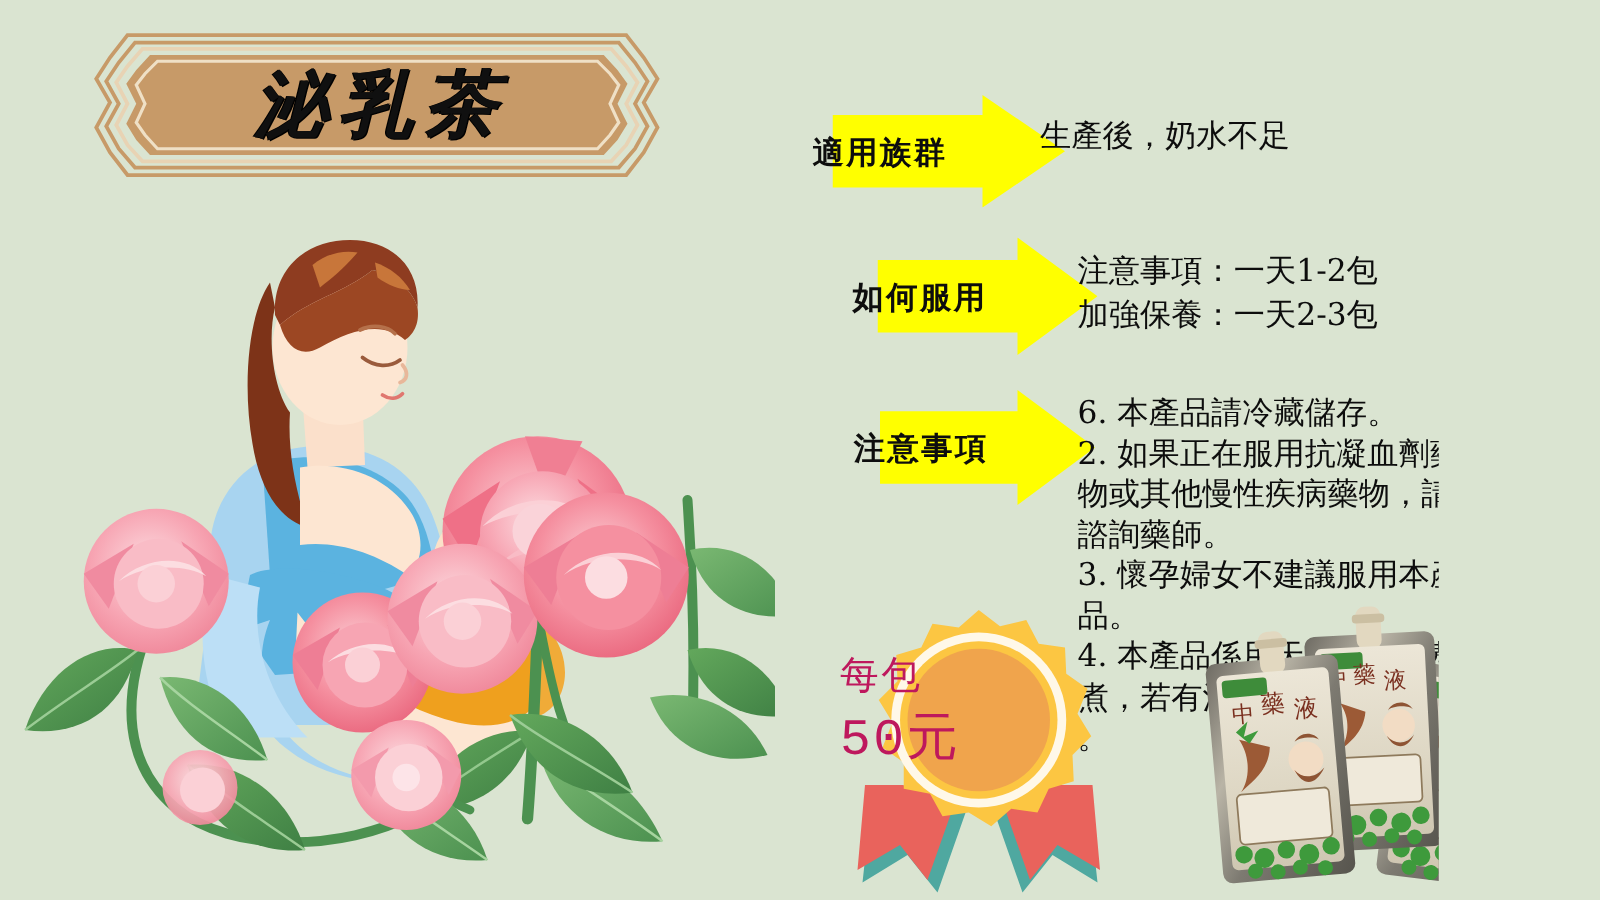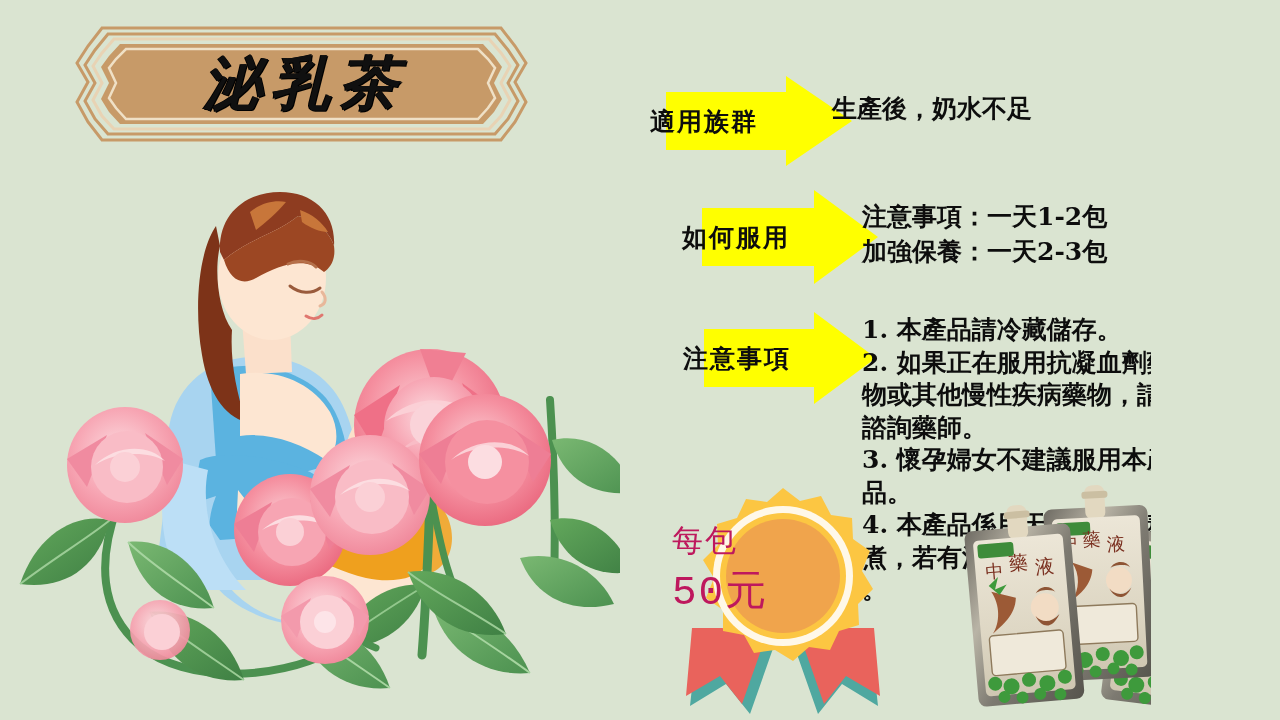--- a/index.html
+++ b/index.html
@@ -39,21 +39,21 @@
     font-size:25px;font-weight:bold;color:#0d0d0d;
     letter-spacing:2px;
     font-family:"DejaVu Serif","Liberation Serif",serif;
     white-space:nowrap;
   }
   .row-text{
     position:absolute;
     font-size:25px;color:#0d0d0d;line-height:1.38;
     font-family:"DejaVu Serif","Liberation Serif",serif;
     white-space:nowrap;
-    font-weight:700;
+    font-weight:400;
   }
   .row-text div{white-space:nowrap;}
   .notes{white-space:normal;width:330px;line-height:1.30;}
   .notes div{white-space:normal;text-indent:0;}
 
   
   .badge{position:absolute;left:672px;top:482px;width:222px;height:238px;}
   .badge svg{width:100%;height:100%;display:block;}
   .badge-text{
     position:absolute;left:0;top:42px;width:222px;
@@ -267,21 +267,21 @@
 
   <div class="row" style="left:682px;top:312px;">
     <div class="arrow">
       <svg width="172" height="92" viewBox="0 0 172 92" xmlns="http://www.w3.org/2000/svg">
         <path d="M0 17 L110 17 L110 0 L172 46 L110 92 L110 75 L0 75 Z" fill="#ffff00"></path>
       </svg>
       <div class="arrow-label" style="width:110px;justify-content:center;">注意事項</div>
     </div>
   </div>
   <div class="row-text notes" style="left:862px;top:314px;">
-    <div>1. 本產品請冷藏儲存。</div>
+    <div>6. 本產品請冷藏儲存。</div>
     <div>2. 如果正在服用抗凝血劑藥物或其他慢性疾病藥物，請先諮詢藥師。</div>
     <div>3. 懷孕婦女不建議服用本產品。</div>
     <div>4. 本產品係用天然中藥材熬煮，若有沉澱物、屬正常現象 。</div>
   </div>
 
   <div class="badge">
     <svg viewBox="0 0 222 238" xmlns="http://www.w3.org/2000/svg" aria-hidden="true">
 
       <path d="M58 150 L26 150 L18 224 L54 202 L78 232 L104 158 Z" fill="#4fa8a0"></path>
       <path d="M164 150 L198 150 L206 224 L170 202 L146 232 L120 158 Z" fill="#4fa8a0"></path>

